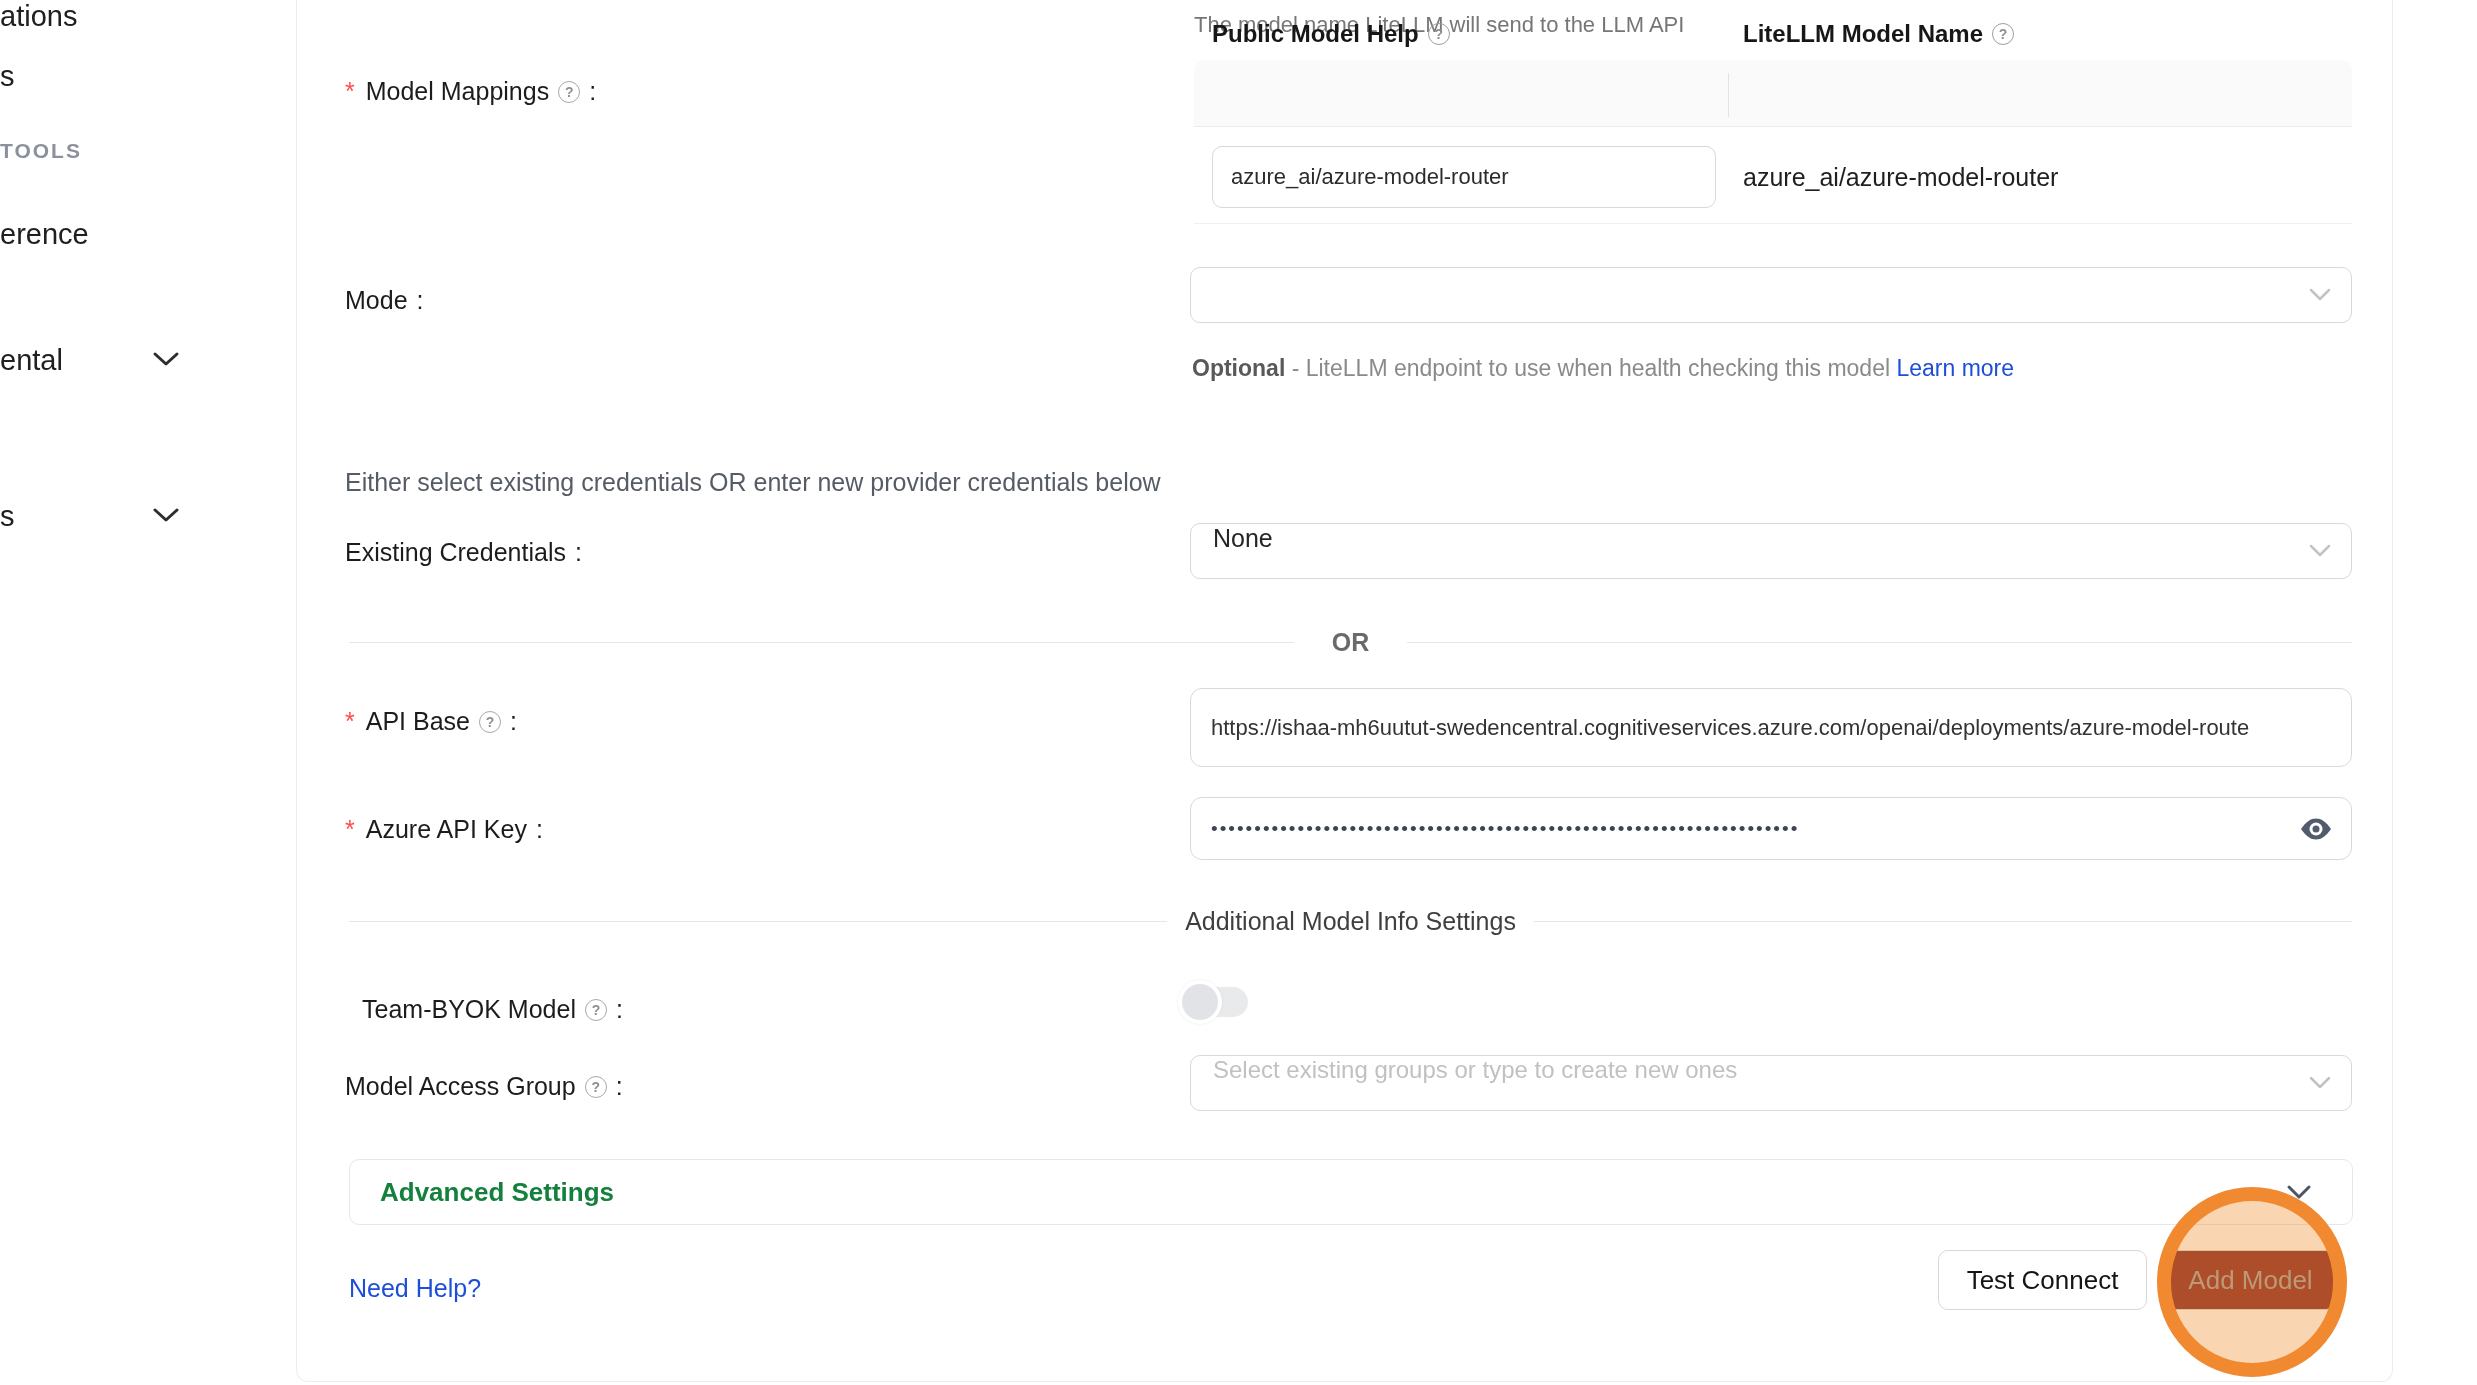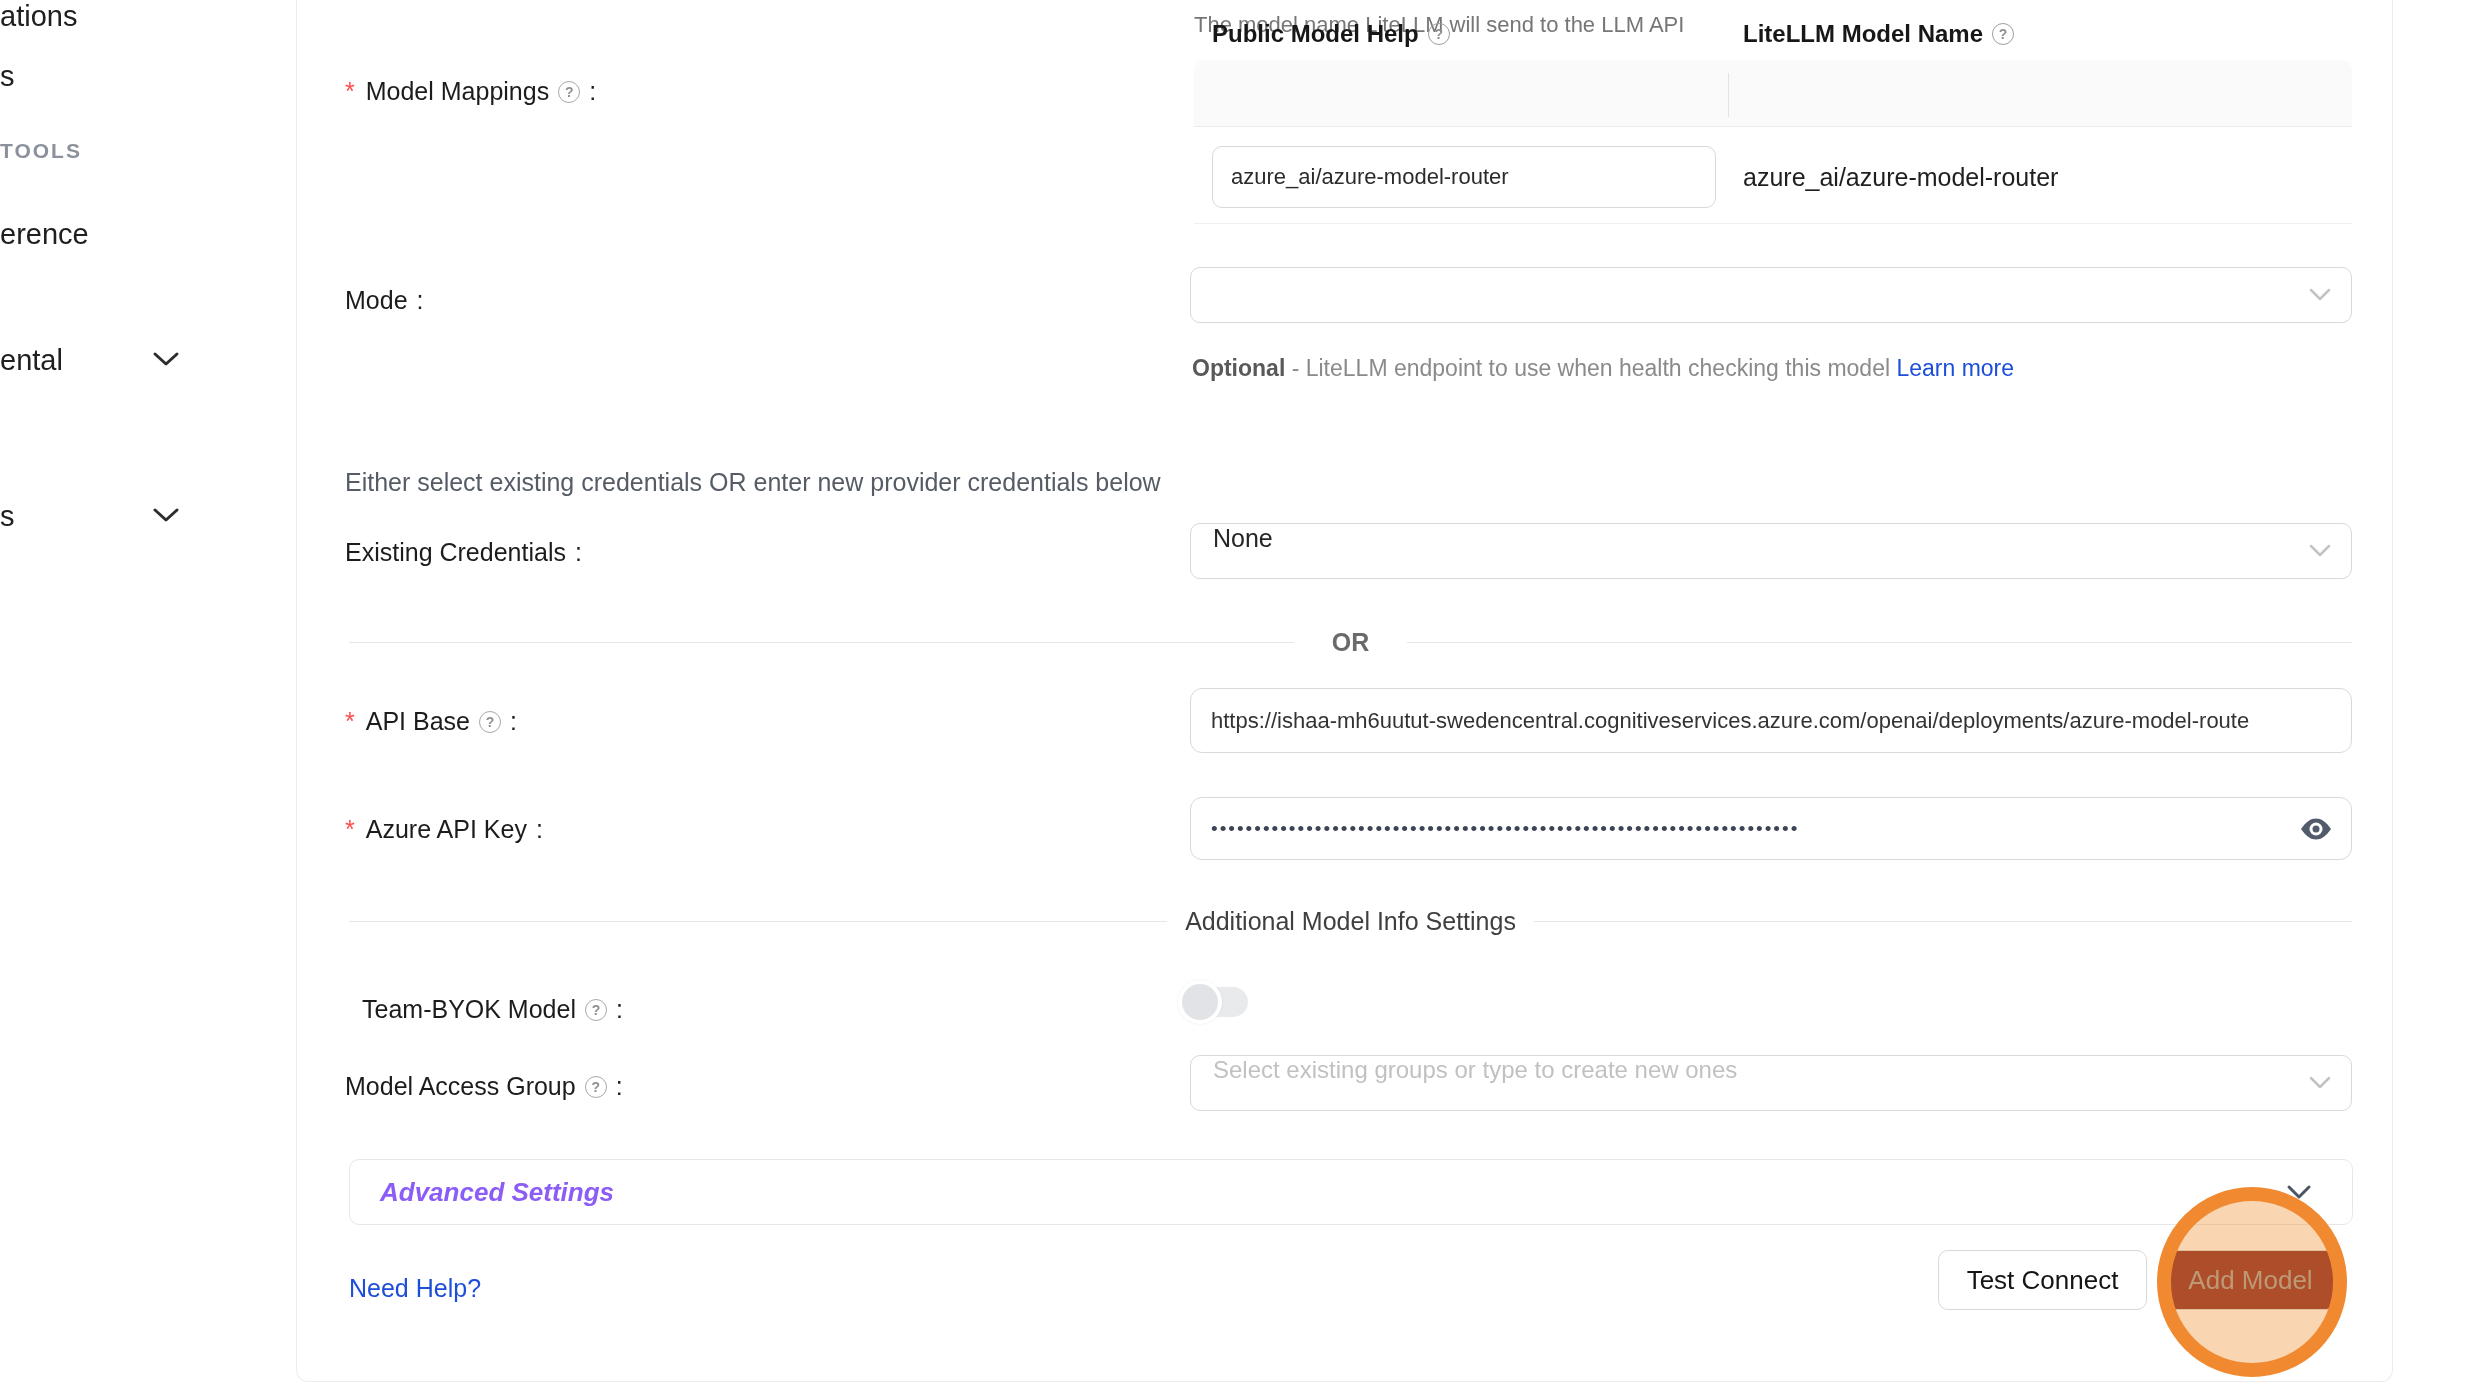--- a/index.html
+++ b/index.html
@@ -77,21 +77,21 @@
   
   .toggle { position:absolute; left:1178px; top:980px; width:72px; height:44px; cursor:pointer; }
   .toggle .pill { position:absolute; left:4px; top:7px; width:66px; height:30px; border-radius:15px; background:#e9eaec; }
   .toggle .knob { position:absolute; left:0; top:0; width:44px; height:44px; border-radius:50%;
                   background:#e1e3e6; border:4px solid #fff; box-shadow:0 0 3px rgba(0,0,0,0.08); }
 
   
   .adv { position:absolute; left:349px; top:1159px; width:2004px; height:66px;
          border:1px solid #e7e7e7; border-radius:10px; background:#fff;
          display:flex; align-items:center; justify-content:space-between; padding:0 40px 0 30px; cursor:pointer; }
-  .adv .adv-label { font-size:26px; font-weight:700; color:#8b5cf6;font-style:italic; }
+  .adv .adv-label { font-size:26px; font-weight:700; color:#15803d; }
 
   .need-help { position:absolute; left:349px; top:1274px; font-size:25px; }
 
   
   .btn { position:absolute; top:1250px; height:60px; border-radius:10px; display:flex;
          align-items:center; justify-content:center; font-size:26px; cursor:pointer;
          font-family:"Liberation Sans","DejaVu Sans",sans-serif; }
   .btn-test { left:1938px; width:209px; background:#fff; border:1px solid #d9d9d9; color:#141414; }
   .btn-add  { left:2165px; width:171px; background:#7f1d1d; border:1px solid #d6d9e0; color:#9b9b9b; }
 
@@ -187,21 +187,21 @@
     <div class="dtxt">OR</div>
     <div class="line"></div>
   </div>
 
   <div class="row-label" style="left:345px; top:707px;">
     <span class="req">*</span>
     <span>API Base</span>
     <span class="help-icon">?</span>
     <span class="colon">:</span>
   </div>
-  <input class="text-input" style="top: 688px; height: 65px;" type="text" value="https://ishaa-mh6uutut-swedencentral.cognitiveservices.azure.com/openai/deployments/azure-model-route">
+  <input class="text-input" style="top: 688px; height: 79px;" type="text" value="https://ishaa-mh6uutut-swedencentral.cognitiveservices.azure.com/openai/deployments/azure-model-route">
 
   <div class="row-label" style="left:345px; top:815px;">
     <span class="req">*</span>
     <span>Azure API Key</span>
     <span class="colon">:</span>
   </div>
   <div class="text-input" style="top:797px; height:63px; display:flex; align-items:center;">
     <span class="pwd-dots">••••••••••••••••••••••••••••••••••••••••••••••••••••••••••••••••••••</span>
     <span class="eye">
       <svg width="34" height="34" viewBox="0 0 34 34">

